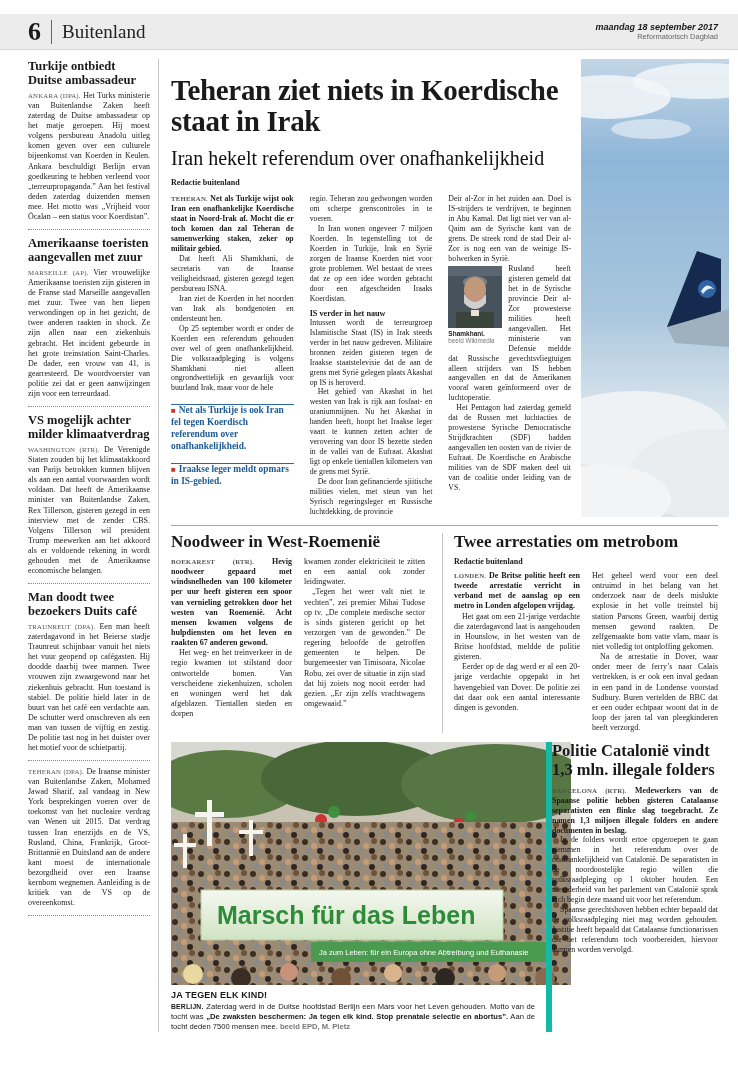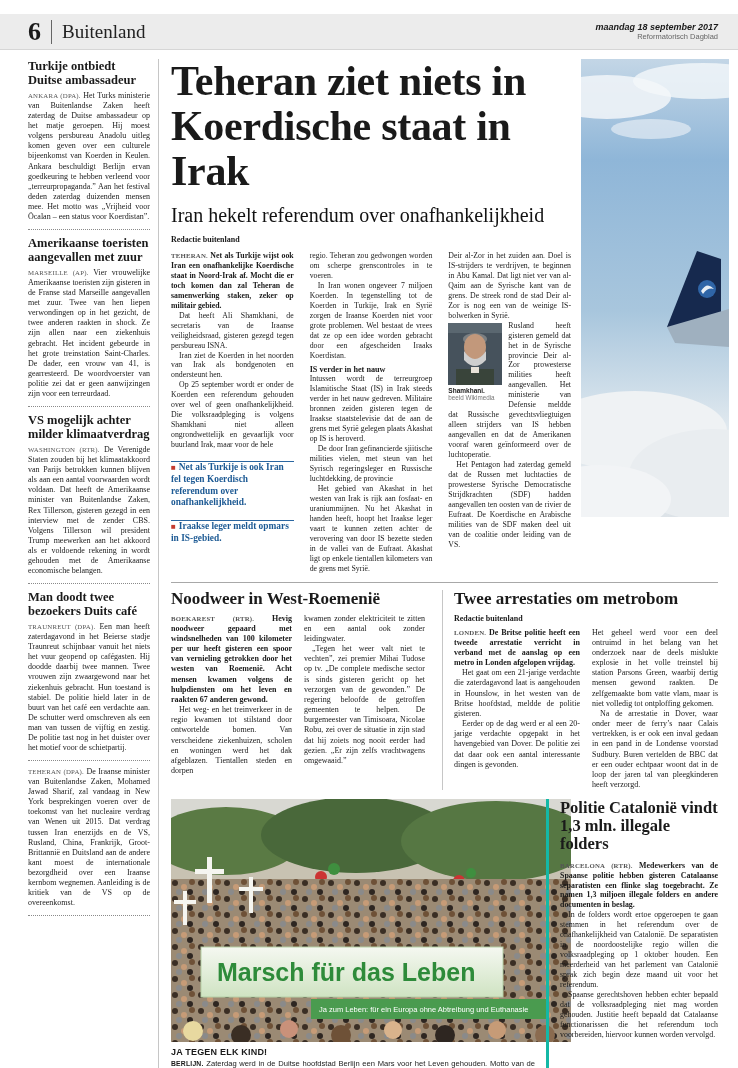--- a/index.html
+++ b/index.html
@@ -32,21 +32,21 @@
   
   .sb-article{ padding:6px 0 7px; border-bottom:1px dotted #8a8a8a; }
   .sb-article:first-child{ padding-top:0; }
   .sb-article h3{ font-size:12.5px; line-height:1.12; margin-bottom:4px; }
   .sb-article p{ font-size:8px; line-height:1.26; text-align:justify; }
   .dateline{ font-size:6.8px; color:#555; letter-spacing:.2px; }
 
   
   .main-top{ display:flex; gap:10px; }
   .main-article{ width:400px; flex:none; min-width:0; }
-  h1.headline{ font-size:42px; line-height:1.07; letter-spacing:-0.3px; margin-bottom:10px; }
+  h1.headline{ font-size:29px; line-height:1.07; letter-spacing:-0.3px; margin-bottom:10px;margin-top:16px; }
   h2.subtitle{ font-size:20px; font-weight:normal; margin-bottom:8px; color:#111; }
   .byline{ font-size:8px; font-weight:bold; margin-bottom:7px; }
   .cols{ display:flex; gap:16px; }
   .col{ flex:1; min-width:0; }
   .body-p{ font-size:7.8px; line-height:1.28; text-align:justify; hyphens:auto; }
   .body-p + .body-p{ text-indent:8px; }
   .intro{ font-weight:bold; }
   .subhead{ font-size:8.2px; font-weight:bold; margin-top:5px; }
   .pullquote{
     margin-top:11px; border-top:1.5px solid #2a66a0;
@@ -73,21 +73,21 @@
 
   
   .bottom-row{ display:flex; margin-top:9px; }
   .photo-block{ width:364px; flex:none; }
   .photo-demo svg{ display:block; width:400px; height:243px; }
   .caption-title{ font-family:"Liberation Sans", sans-serif; font-weight:bold; font-size:9px; letter-spacing:.2px; margin-top:5px; }
   .caption{ font-family:"Liberation Sans", sans-serif; font-size:7.6px; line-height:1.3; margin-top:2px; text-align:justify; }
   .cap-dateline{ font-weight:bold; font-size:6.8px; letter-spacing:.2px; }
   .cap-quote{ font-weight:bold; }
   .cap-credit{ color:#777;font-weight:bold; }
-  .catalonia{ flex:1; margin-left:11px; padding-left:11px; border-left:3px solid #14b8a6; min-width:0; }
+  .catalonia{ flex:1; margin-left:11px; border-left:6px solid #14b8a6; min-width:0; }
   .catalonia h2{ font-size:16.5px; line-height:1.1; margin-bottom:7px; }
   .catalonia .body-p{ font-size:7.9px; line-height:1.26; }
 </style>
 </head>
 <body>
 
 <div class="page">
 
   <header class="masthead">
     <div class="m-left">
@@ -161,22 +161,22 @@
               </div>
               <div class="pullquote">
                 <span class="pq-bullet">■</span><span>Iraakse leger meldt opmars in IS-gebied.</span>
               </div>
             </div>
             <div class="col">
               <p class="body-p">regio. Teheran zou gedwongen worden om scherpe grenscontroles in te voeren.</p>
               <p class="body-p">In Iran wonen ongeveer 7 miljoen Koerden. In tegenstelling tot de Koerden in Turkije, Irak en Syrië zorgen de Iraanse Koerden niet voor grote problemen. Wel bestaat de vrees dat ze op een idee worden gebracht door een afgescheiden Iraaks Koerdistan.</p>
               <div class="subhead">IS verder in het nauw</div>
               <p class="body-p">Intussen wordt de terreurgroep Islamitische Staat (IS) in Irak steeds verder in het nauw gedreven. Militaire bronnen zeiden gisteren tegen de Iraakse staatstelevisie dat de aan de grens met Syrië gelegen plaats Akashat op IS is heroverd.</p>
+              <p class="body-p">Het gebied van Akashat in het westen van Irak is rijk aan fosfaat- en uraniummijnen. Nu het Akashat in handen heeft, hoopt het Iraakse leger vaart te kunnen zetten achter de verovering van door IS bezette steden in de vallei van de Eufraat. Akashat ligt op enkele tientallen kilometers van de grens met Syrië.</p>
               <p class="body-p">De door Iran gefinancierde sjiitische milities vielen, met steun van het Syrisch regeringsleger en Russische luchtdekking, de provincie</p>
-              <p class="body-p">Het gebied van Akashat in het westen van Irak is rijk aan fosfaat- en uraniummijnen. Nu het Akashat in handen heeft, hoopt het Iraakse leger vaart te kunnen zetten achter de verovering van door IS bezette steden in de vallei van de Eufraat. Akashat ligt op enkele tientallen kilometers van de grens met Syrië.</p>
             </div>
             <div class="col">
               <p class="body-p">Deir al-Zor in het zuiden aan. Doel is IS-strijders te verdrijven, te beginnen in Abu Kamal. Dat ligt niet ver van al-Qaim aan de Syrische kant van de grens. De streek rond de stad Deir al-Zor is nog een van de weinige IS-bolwerken in Syrië.</p>
               <div class="inset">
                 <svg viewBox="0 0 54 62" aria-hidden="true">
                   <rect width="54" height="62" fill="#46525c"></rect>
                   <rect width="54" height="10" fill="#5a6770"></rect>
                   <ellipse cx="27" cy="16" rx="12" ry="6" fill="#7a7f82"></ellipse>
                   <ellipse cx="27" cy="24" rx="11" ry="13" fill="#c2987b"></ellipse>
                   <path d="M16 28 Q27 44 38 28 L38 37 Q27 49 16 37 Z" fill="#cfcfcf"></path>

